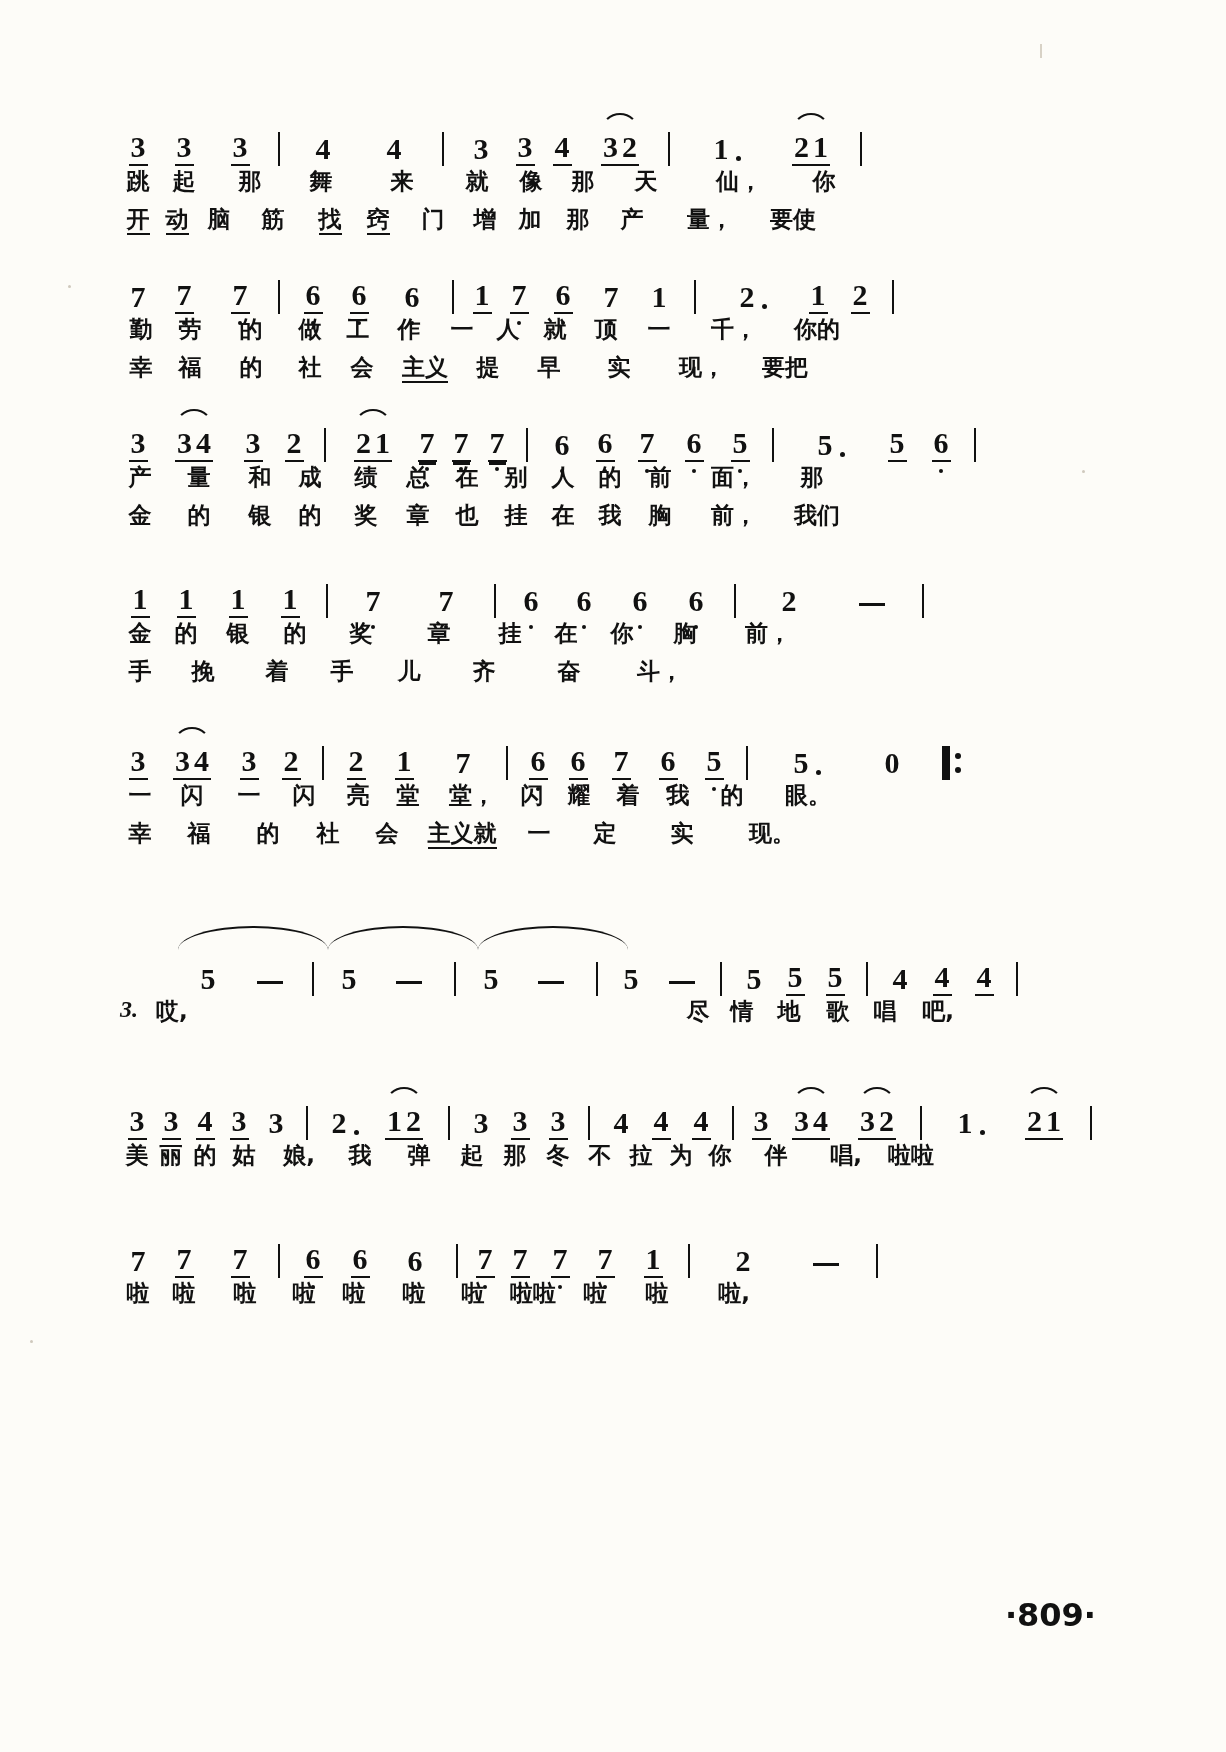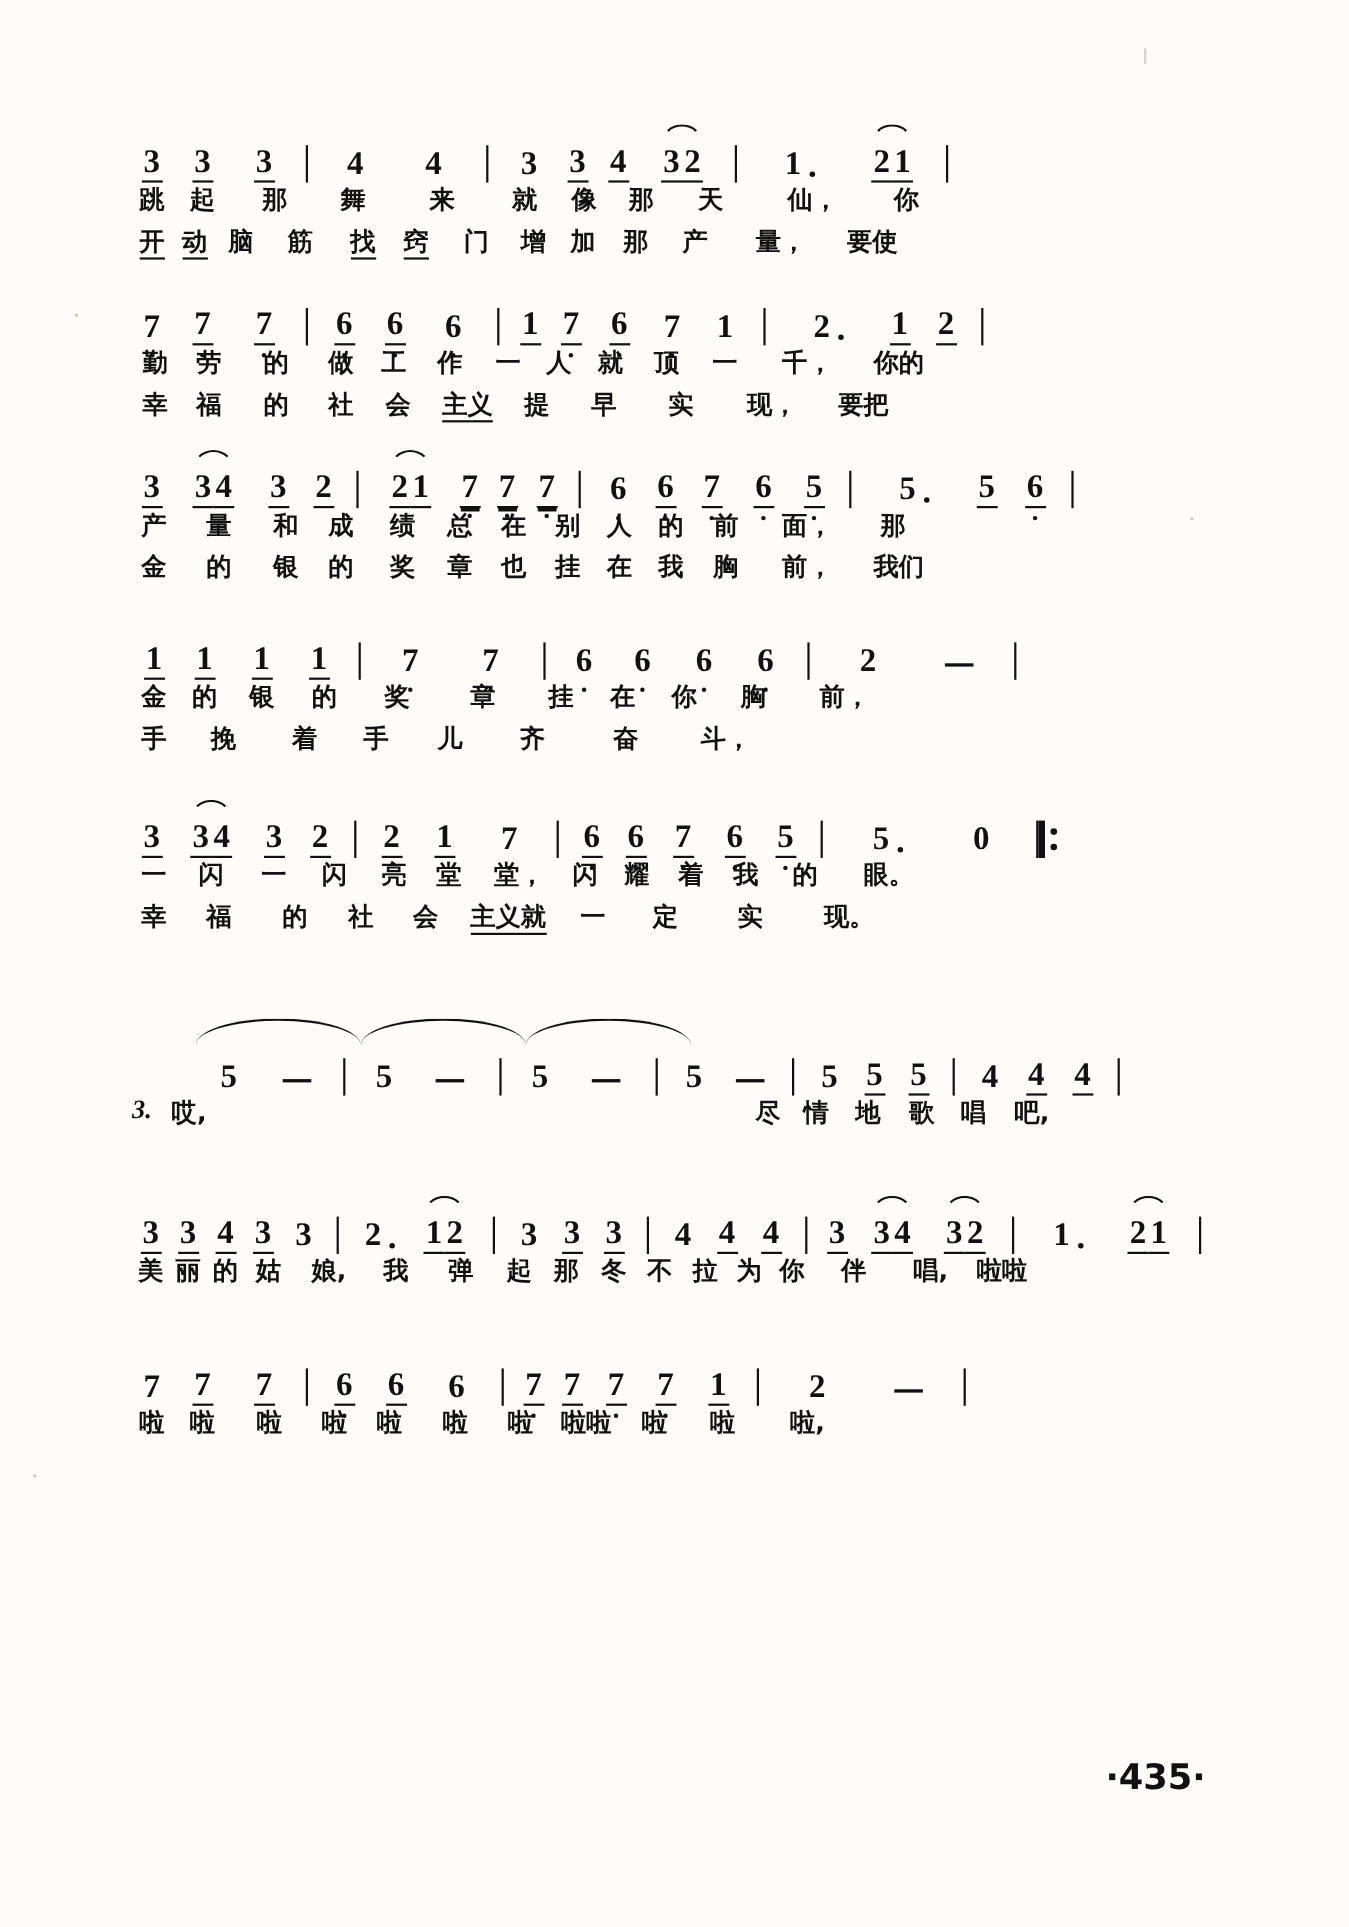--- a/index.html
+++ b/index.html
@@ -554,14 +554,14 @@
         <div class="cell" style="width:46px">啦</div>
         <div class="cell" style="width:74px">啦啦</div>
         <div class="cell" style="width:50px">啦</div>
         <div class="cell" style="width:74px">啦</div>
         <div class="cell" style="width:80px">啦,</div>
       </div>
     </div>
 
   </div>
 
-  <div class="pagenum">·435·</div>
+  <div class="pagenum">·809·</div>
 </div>
 
 </body></html>

